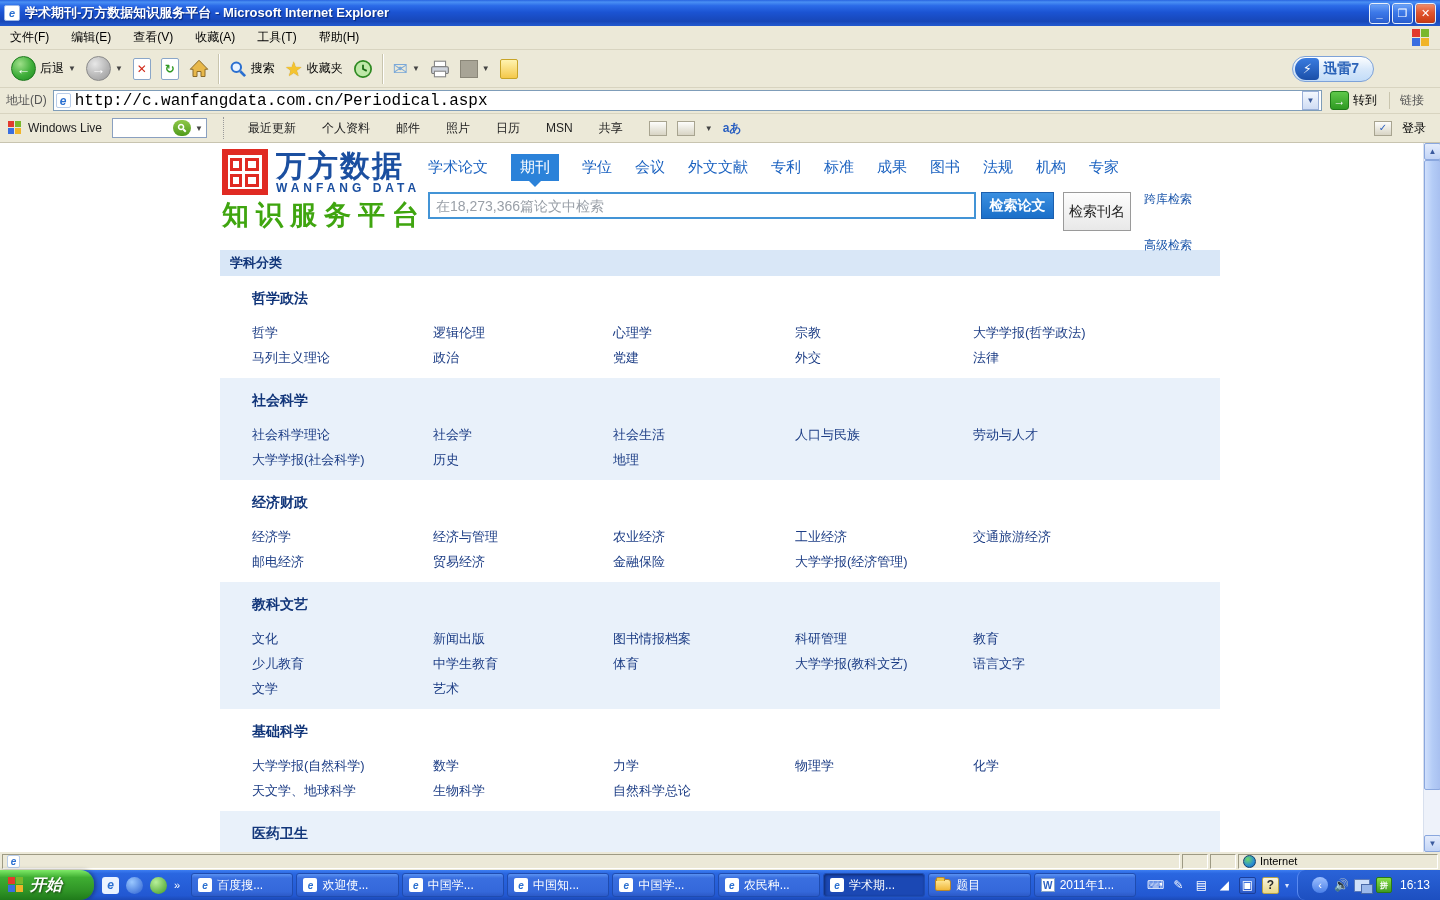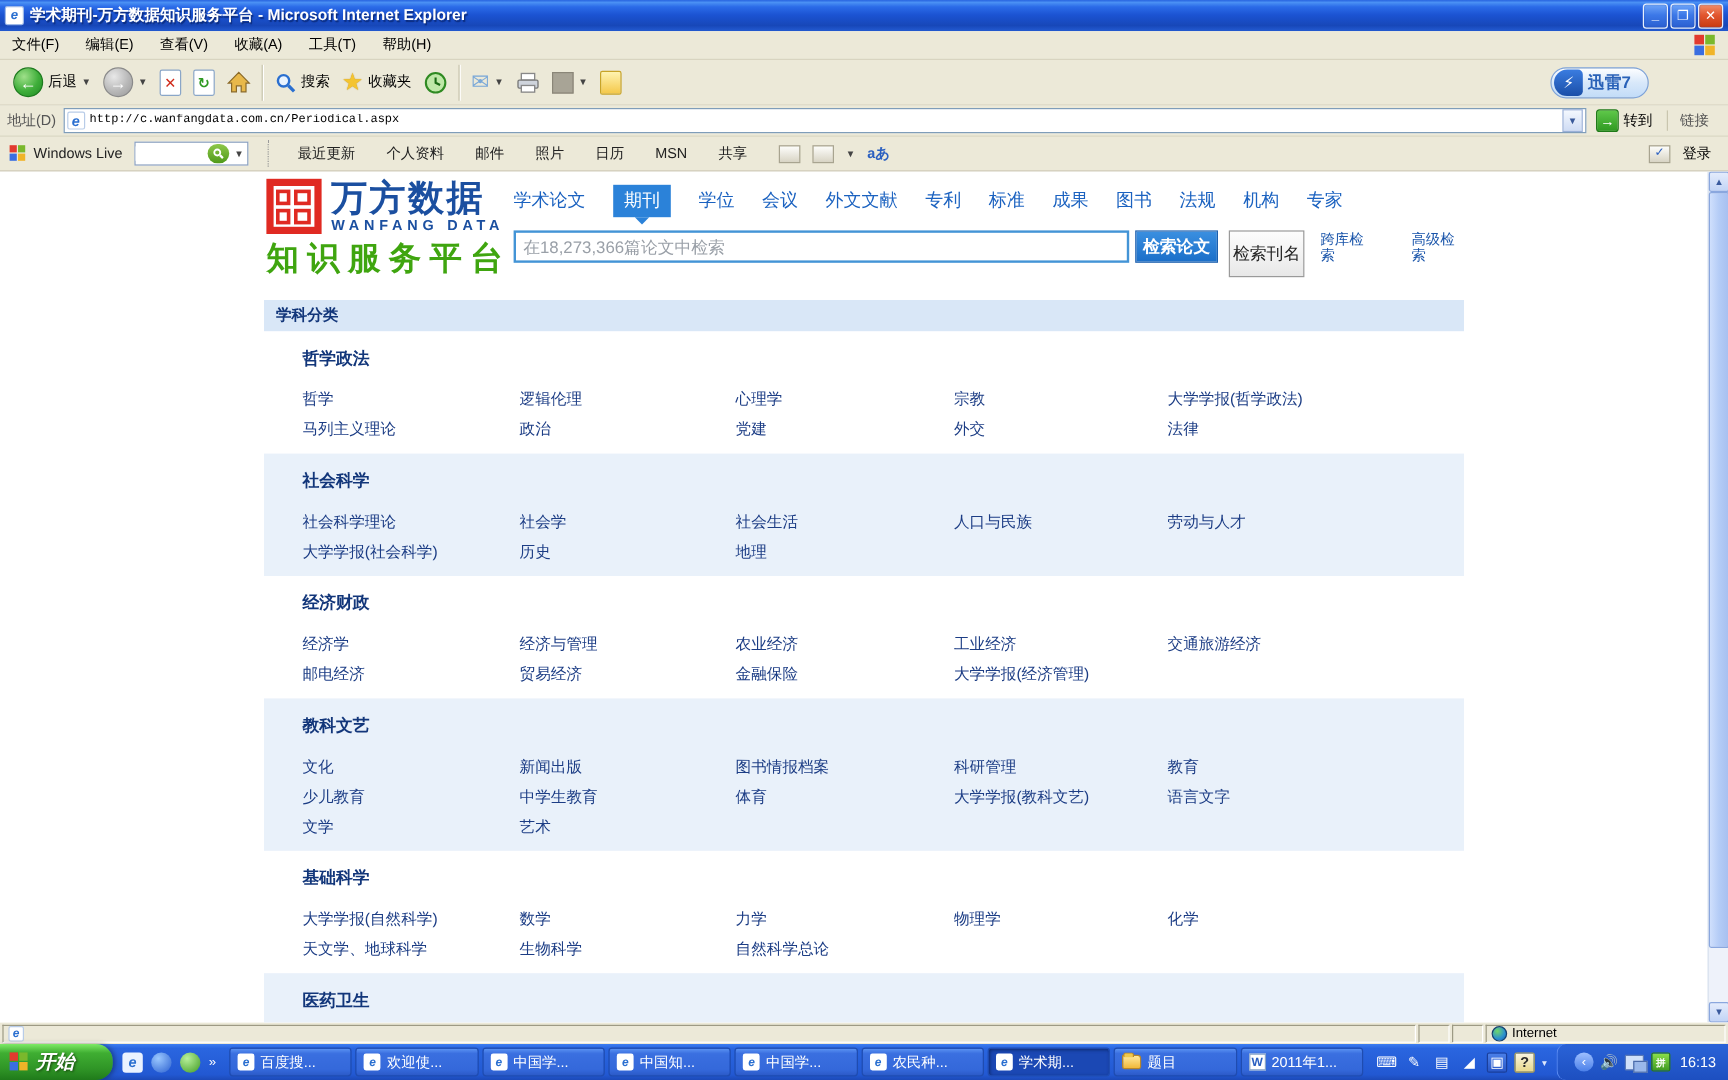--- a/index.html
+++ b/index.html
@@ -47,21 +47,21 @@
   .thunder-bird { width:24px; height:22px; border-radius:11px 4px 4px 11px; background:linear-gradient(180deg,#3a7ce0,#1b4fa8);
     color:#fff; display:flex; align-items:center; justify-content:center; font-size:13px; }
   .thunder-label { color:#2a62b8; font-weight:bold; font-size:14px; }
 
   
   .addressbar { height:26px; flex:0 0 26px; background:#ece9d8; border-bottom:1px solid #d8d4c0;
     display:flex; align-items:center; gap:6px; padding:0 6px; font-size:12px; }
   .addr-field { flex:1; height:21px; background:#fff; border:1px solid #7f9db9; display:flex; align-items:center; padding:0 2px; gap:4px; }
   .mini-e { width:15px; height:15px; display:flex; align-items:center; justify-content:center;
     color:#2a6fd0; font-weight:bold; font-style:italic; font-size:12px; border:1px solid #b8cce8; border-radius:2px; background:#fff; }
-  .addr-url { flex:1; border:none; outline:none; font-family:"Liberation Mono","DejaVu Sans Mono",monospace; font-size:10px; color:#000; }
+  .addr-url { flex:1; border:none; outline:none; font-family:"Liberation Mono","DejaVu Sans Mono",monospace; font-size:16px; color:#000; }
   .addr-drop { width:17px; height:19px; background:linear-gradient(180deg,#f4f8fe,#cfdcf4); border:1px solid #9ab0d8;
     display:flex; align-items:center; justify-content:center; color:#3a5a9a; font-size:8px; }
   .go-btn { display:flex; align-items:center; gap:4px; padding:1px 6px 1px 2px; }
   .go-ic { width:19px; height:19px; border-radius:3px; background:linear-gradient(180deg,#5fc84a,#2f9a22); border:1px solid #1f7a18;
     color:#fff; display:flex; align-items:center; justify-content:center; font-weight:bold; font-size:12px; }
   .links-lbl { color:#555; padding:0 10px; border-left:1px solid #c9c5ae; }
 
   
   .livebar { height:29px; flex:0 0 29px; background:#ece9d8; border-bottom:1px solid #c8c4b0;
     display:flex; align-items:center; gap:10px; padding:0 8px; font-size:12px; }
@@ -96,21 +96,21 @@
   .nav a.active { background:#2b82d9; color:#fff; padding:4px 9px; position:relative; }
   .nav a.active::after { content:""; position:absolute; left:50%; bottom:-6px; margin-left:-6px;
     border-left:6px solid transparent; border-right:6px solid transparent; border-top:6px solid #2b82d9; }
   .search-row { margin-top:11px; display:flex; align-items:flex-start; gap:5px; }
   .q-input { width:548px; height:27px; border:2px solid #4394d6; font-size:14px; padding:0 6px; outline:none; color:#333; }
   .q-input::placeholder { color:#9aa0a8; }
   .btn-primary { width:73px; height:27px; background:linear-gradient(180deg,#3a8fe0,#1b6fc9); border:1px solid #1b5fae;
     color:#fff; font-size:14px; font-weight:bold; }
   .btn-secondary { width:68px; height:39px; margin-left:4px; background:linear-gradient(180deg,#fdfdfd,#e8e8e8); border:1px solid #9a9a9a;
     color:#222; font-size:14px; }
-  .adv-links { display:flex; flex-direction:row; margin-left:8px; line-height:14px;gap:32px; }
+  .adv-links { display:flex; flex-direction:column; margin-left:8px; line-height:14px;gap:32px; }
   .adv-links a { color:#1a55aa; font-size:12px; text-decoration:none; }
 
   .band { height:26px; background:#d9e7f7; display:flex; align-items:center; padding-left:10px;
     font-weight:bold; font-size:13px; color:#12367a; }
   .cat { padding:14px 0 8px; }
   .cat.alt { background:#e9f1fa; }
   .cat-title { padding-left:32px; font-weight:bold; font-size:14px; color:#12367a; margin-bottom:12px; }
   .cat-row { display:grid; grid-template-columns:181px 180px 182px 178px 1fr; padding-left:32px; height:25px; align-items:center; }
   .cat-row a { color:#1c3d85; font-size:13px; text-decoration:none; white-space:nowrap; }
 

